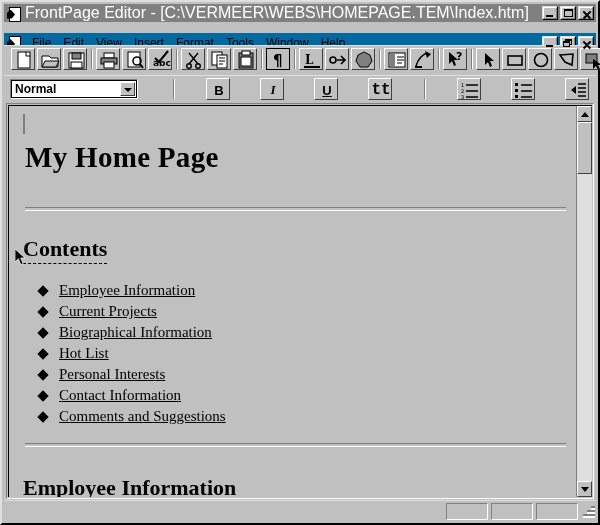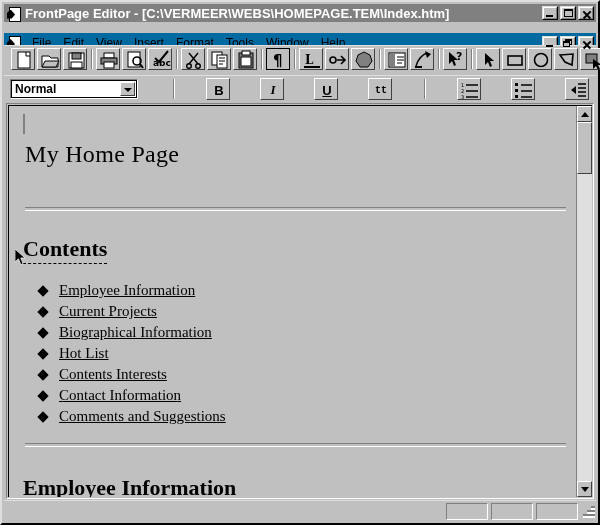--- a/index.html
+++ b/index.html
@@ -23,21 +23,21 @@
   .tb-icon{width:16px;height:15px;margin:0 3px 0 2px;position:relative;flex:0 0 auto;}
   .tb-icon .pg{
     position:absolute;left:3px;top:1px;width:10px;height:13px;
     background:#fff;border:1px solid #000;
   }
   .tb-icon .blk{
     position:absolute;left:1px;top:4px;width:8px;height:9px;background:#000;
     clip-path:polygon(0 40%,45% 0,100% 55%,60% 100%,0 100%);
   }
   .tb-title{
-    color:#fff;font-size:13px;font-weight:bold;white-space:nowrap;
+    color:#fff;font-size:16px;font-weight:normal;white-space:nowrap;
     letter-spacing:0px;flex:1 1 auto;overflow:hidden;
   }
   .tb-btns{display:flex;gap:2px;padding-right:2px;flex:0 0 auto;}
   .winbtn{
     width:16px;height:14px;background:#c0c0c0;
     border-top:1px solid #dfdfdf;border-left:1px solid #dfdfdf;
     border-right:1px solid #000;border-bottom:1px solid #000;
     position:relative;box-sizing:border-box;
   }
   .winbtn::after{
@@ -114,21 +114,21 @@
     border-left:4px solid transparent;border-right:4px solid transparent;
     border-top:4px solid #000;
   }
   .fmt-lbl{
     position:absolute;left:0;top:0;width:24px;height:22px;
     display:flex;align-items:center;justify-content:center;
     font-size:13px;font-weight:bold;color:#000;
   }
   .fmt-lbl.ital{font-style:italic;font-family:"Liberation Serif",serif;}
   .fmt-lbl.undl{text-decoration:underline;}
-  .fmt-lbl.mono{font-family:"Liberation Mono",monospace;font-size:10px;}
+  .fmt-lbl.mono{font-family:"Liberation Mono",monospace;font-size:16px;}
   
   .docwrap{
     position:absolute;left:4px;top:101px;right:4px;bottom:24px;
     background:#c0c0c0;
     border-top:1px solid #808080;border-left:1px solid #808080;
     border-right:1px solid #fff;border-bottom:1px solid #fff;
     box-sizing:border-box;
   }
   .docinner{
     position:absolute;left:1px;top:1px;right:1px;bottom:1px;
@@ -137,21 +137,21 @@
   }
   .page{
     position:absolute;left:0;top:0;right:16px;bottom:0;
     background:#c0c0c0;overflow:hidden;
     font-family:"Liberation Serif", serif;color:#000;
   }
   .caret{
     position:absolute;left:14px;top:8px;width:2px;height:20px;background:#808080;
   }
   .h1{
-    position:absolute;left:16px;top:35px;font-size:24px;font-weight:normal;
+    position:absolute;left:16px;top:35px;font-size:29px;font-weight:bold;
     letter-spacing:0.3px;white-space:nowrap;
   }
   .hr{
     position:absolute;left:16px;right:10px;height:2px;
     border-top:1px solid #808080;border-bottom:1px solid #fff;
   }
   .hr1{top:101px;}
   .hr2{top:337px;}
   .h2{
     position:absolute;left:14px;font-size:22px;font-weight:bold;white-space:nowrap;
@@ -523,21 +523,21 @@
           <div class="li">
             <span class="bullet"></span>
             <span class="link">Biographical Information</span>
           </div>
           <div class="li">
             <span class="bullet"></span>
             <span class="link">Hot List</span>
           </div>
           <div class="li">
             <span class="bullet"></span>
-            <span class="link">Contents Interests</span>
+            <span class="link">Personal Interests</span>
           </div>
           <div class="li">
             <span class="bullet"></span>
             <span class="link">Contact Information</span>
           </div>
           <div class="li">
             <span class="bullet"></span>
             <span class="link">Comments and Suggestions</span>
           </div>
         </div>

